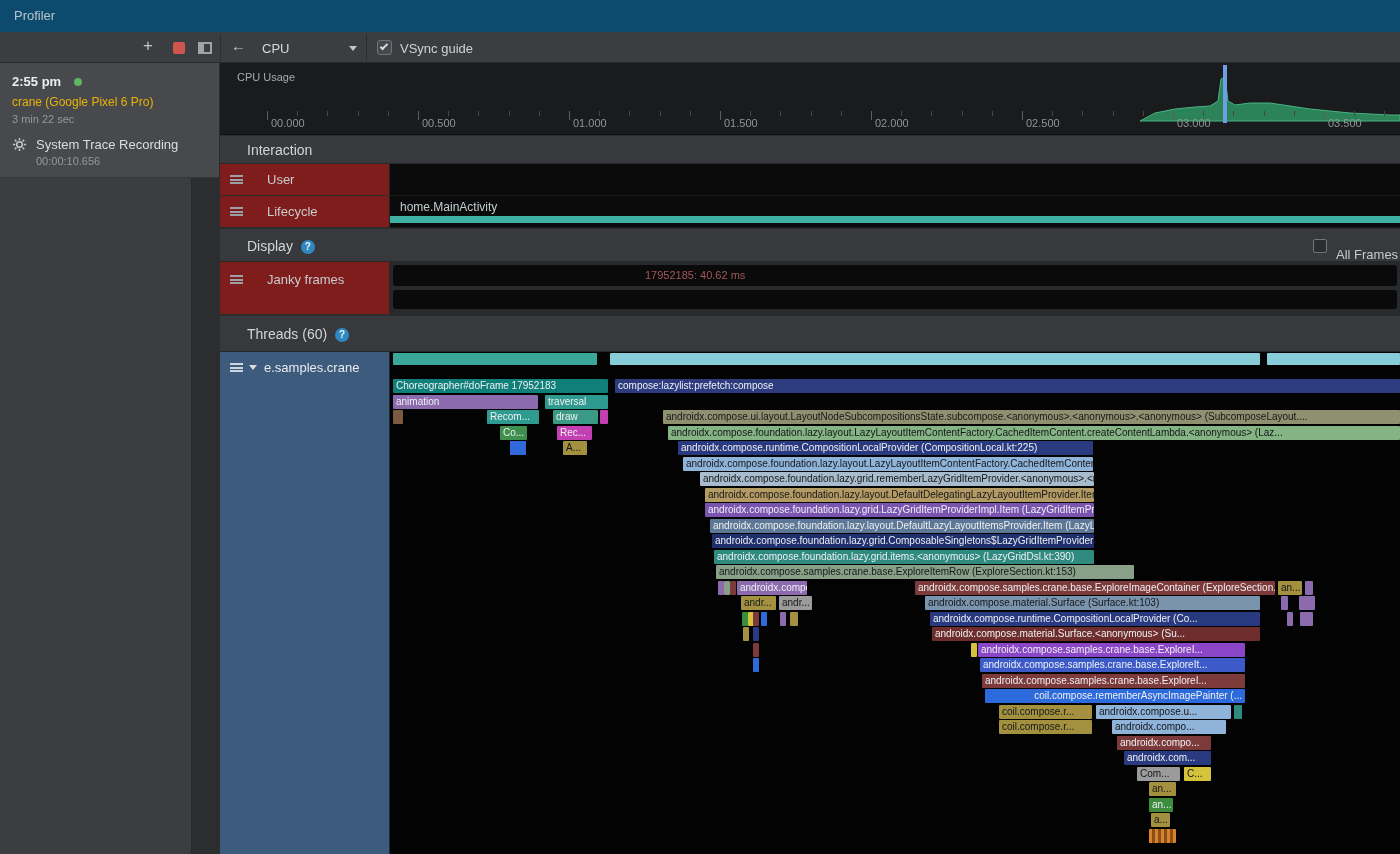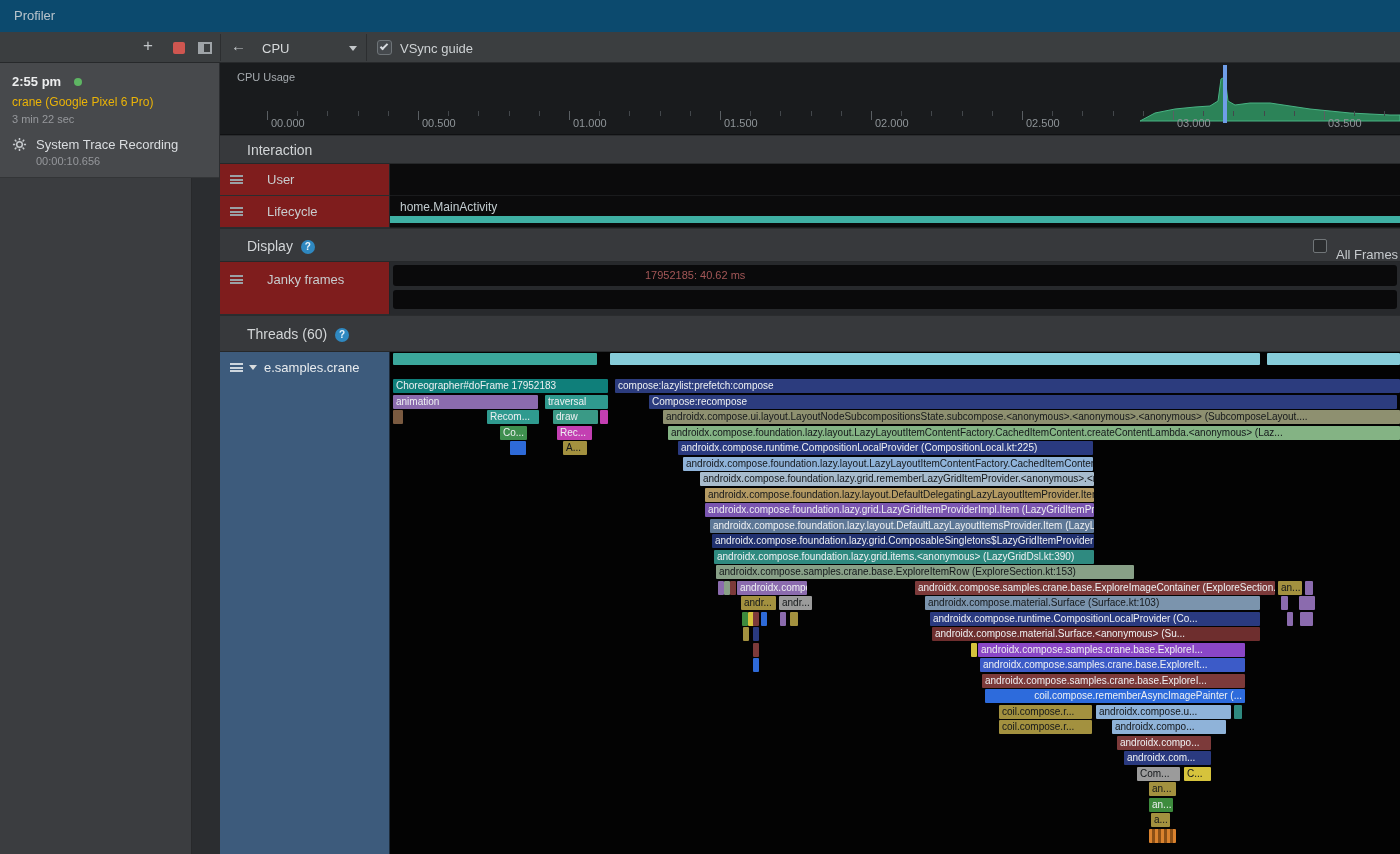--- a/index.html
+++ b/index.html
@@ -251,21 +251,20 @@
       <div class="thread-name">e.samples.crane</div>
     </div>
     <div class="flame">
         <div class="span" style="background: rgb(59, 167, 155); left: 3px; width: 204px; top: 1px; height: 12px;"></div>
         <div class="span" style="background: rgb(134, 204, 217); left: 220px; width: 650px; top: 1px; height: 12px;"></div>
         <div class="span" style="background: rgb(134, 204, 217); left: 877px; width: 133px; top: 1px; height: 12px;"></div>
         <div class="span" style="background: rgb(15, 127, 122); left: 3px; width: 215px; top: 27px; height: 14px;">Choreographer#doFrame 17952183</div>
         <div class="span" style="background: rgb(44, 60, 126); left: 225px; width: 785px; top: 27px; height: 14px;">compose:lazylist:prefetch:compose</div>
         <div class="span" style="background: rgb(139, 107, 174); left: 3px; width: 145px; top: 42.5px; height: 14px;">animation</div>
         <div class="span" style="background: rgb(47, 154, 143); left: 155px; width: 63px; top: 42.5px; height: 14px;">traversal</div>
-        <div class="span" style="background: rgb(44, 60, 126); left: 259px; width: 748px; top: 42.5px; height: 14px;">Compose:recompose</div>
         <div class="span" style="background: rgb(122, 90, 64); left: 3px; width: 10px; top: 58px; height: 14px;"></div>
         <div class="span" style="background: rgb(47, 154, 143); left: 97px; width: 52px; top: 58px; height: 14px;">Recom...</div>
         <div class="span" style="background: rgb(58, 154, 134); left: 163px; width: 45px; top: 58px; height: 14px;">draw</div>
         <div class="span" style="background: rgb(195, 63, 178); left: 210px; width: 8px; top: 58px; height: 14px;"></div>
         <div class="span dark" style="background: rgb(142, 144, 112); left: 273px; width: 737px; top: 58px; height: 14px;">androidx.compose.ui.layout.LayoutNodeSubcompositionsState.subcompose.&lt;anonymous&gt;.&lt;anonymous&gt;.&lt;anonymous&gt; (SubcomposeLayout....</div>
         <div class="span" style="background: rgb(63, 143, 79); left: 110px; width: 27px; top: 73.5px; height: 14px;">Co...</div>
         <div class="span" style="background: rgb(195, 63, 178); left: 167px; width: 35px; top: 73.5px; height: 14px;">Rec...</div>
         <div class="span dark" style="background: rgb(132, 179, 132); left: 278px; width: 732px; top: 73.5px; height: 14px;">androidx.compose.foundation.lazy.layout.LazyLayoutItemContentFactory.CachedItemContent.createContentLambda.&lt;anonymous&gt; (Laz...</div>
         <div class="span" style="background: rgb(46, 106, 216); left: 120px; width: 16px; top: 89px; height: 14px;"></div>
         <div class="span dark" style="background: rgb(163, 145, 63); left: 173px; width: 24px; top: 89px; height: 14px;">A...</div>

